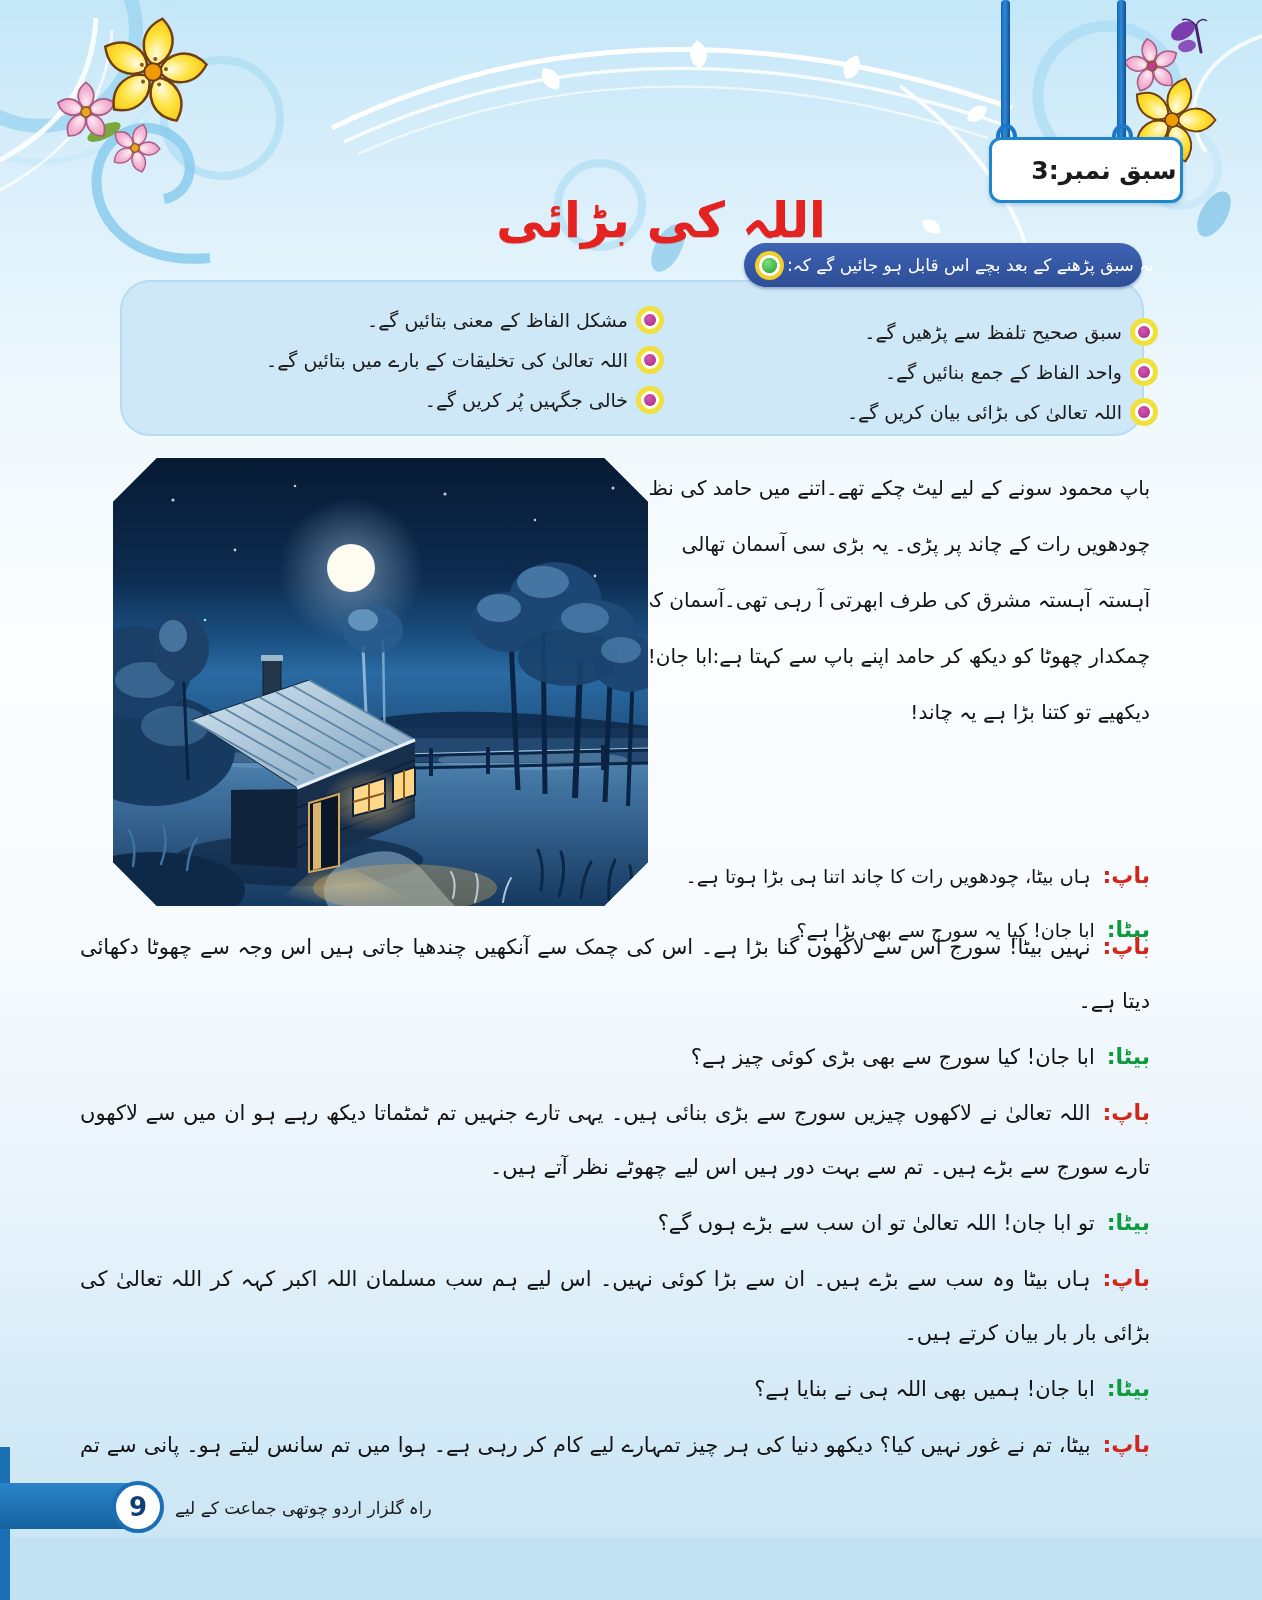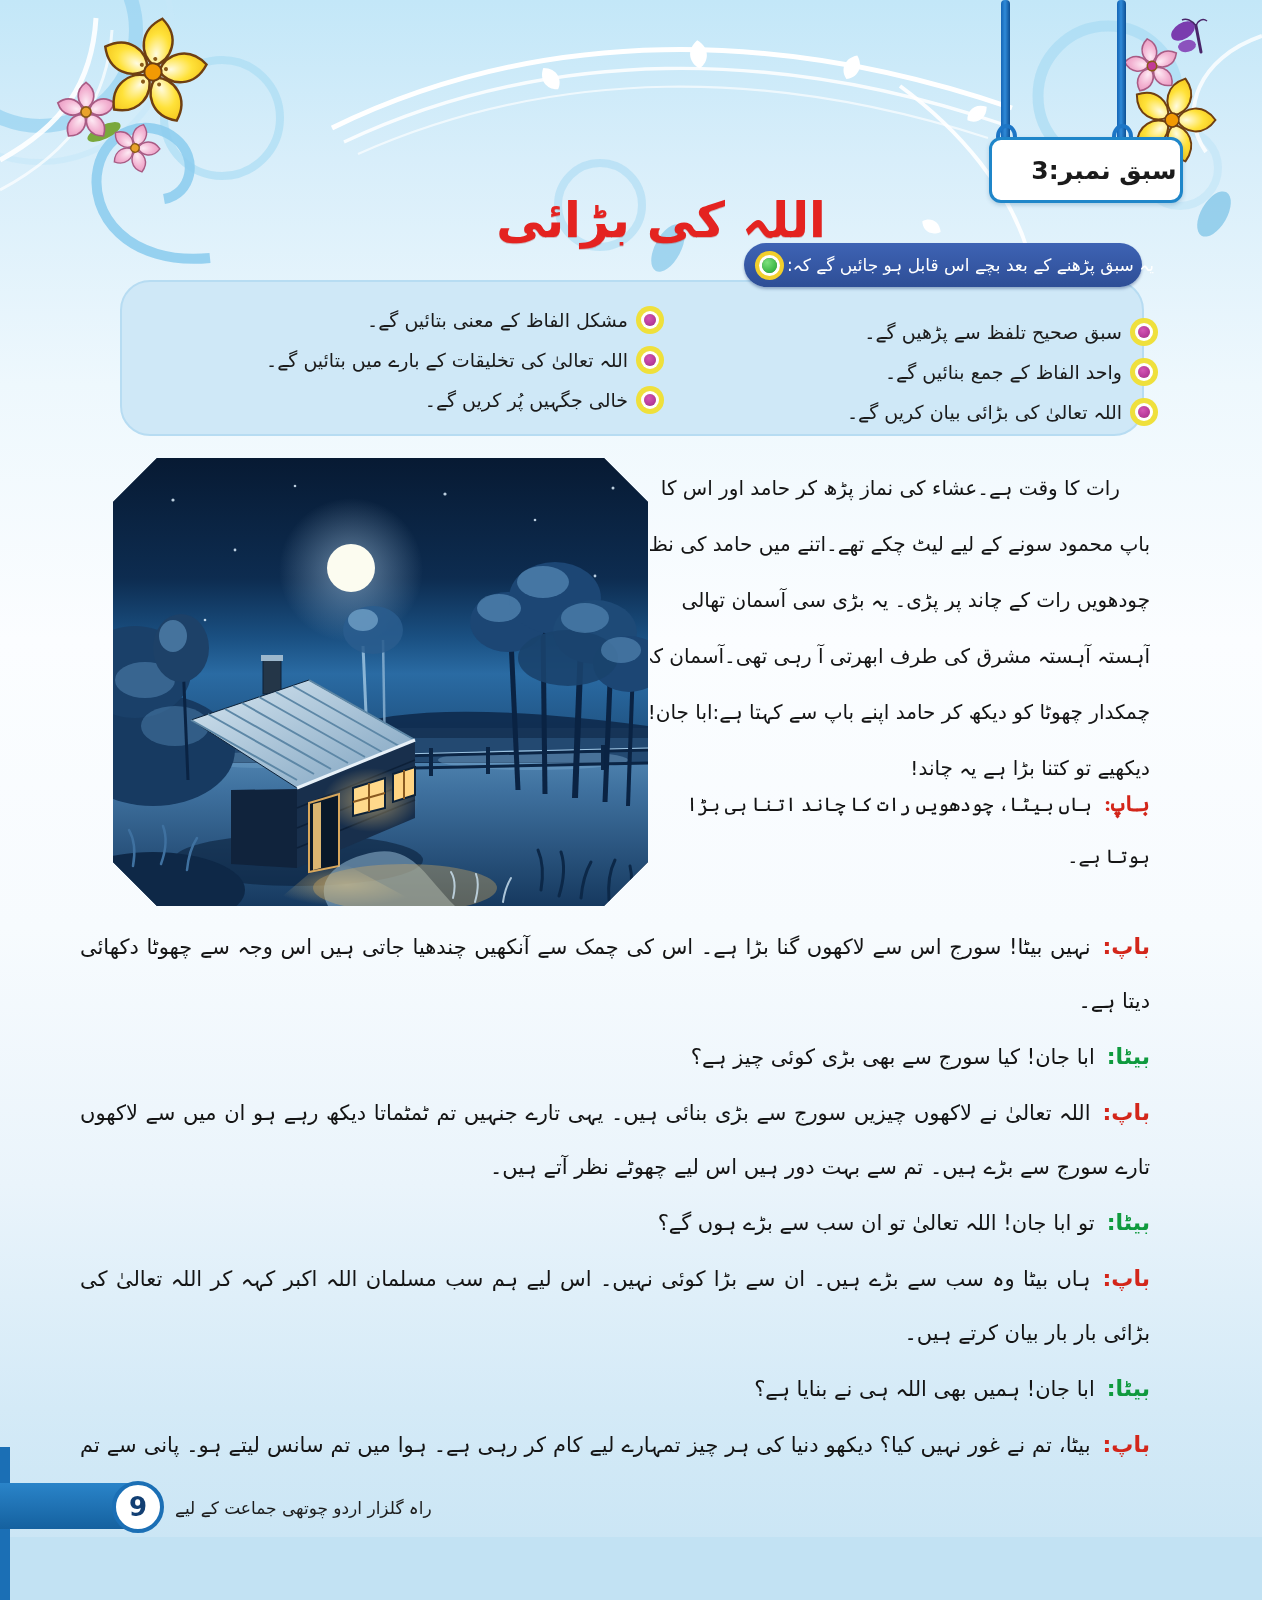--- a/index.html
+++ b/index.html
@@ -56,21 +56,21 @@
   
   .pic{
     position:absolute;left:113px;top:458px;width:535px;height:448px;
     clip-path:polygon(44px 0,491px 0,535px 44px,535px 404px,491px 448px,44px 448px,0 404px,0 44px);
     background:#0a1e3a;
   }
   
   .intro{position:absolute;left:650px;top:460px;width:500px;height:344px;overflow:hidden;}
   .iline{direction:rtl;text-align:right;white-space:nowrap;font-size:20px;line-height:56px;color:#141414;}
   .iline.first{padding-right:30px;}
-  .dlgcol{position:absolute;left:650px;top:778px;width:500px;height:112px;overflow:hidden;font-family:Liberation Serif, serif;}
+  .dlgcol{position:absolute;left:650px;top:850px;width:500px;height:112px;overflow:hidden;}
   .dlgmain{position:absolute;left:80px;top:920px;width:1070px;height:548px;overflow:hidden;}
   .dlg{direction:rtl;text-align:justify;font-size:21px;line-height:54px;color:#141414;margin-bottom:2px;}
   .dlgcol .dlg{font-size:19px;line-height:52px;text-align:right;}
   .spk{font-weight:bold;font-size:22px;margin-left:12px;}
   .spk.father{color:#d3261a;}
   .spk.son{color:#0f9a3e;}
   
   .fband{position:absolute;left:0;top:1537px;width:1262px;height:63px;background:#c2e2f3;}
   .lstrip{position:absolute;left:0;top:1447px;width:10px;height:153px;background:#1b6fb5;}
   .fbar{position:absolute;left:0;top:1483px;width:162px;height:46px;background:linear-gradient(180deg,#2a84c9,#15619f);
@@ -353,21 +353,20 @@
       <g fill="none" stroke-linecap="round">
         <path d="M428,432 q4,-24 -3,-40 M446,438 q8,-26 2,-44 M468,440 q2,-22 10,-36 M496,442 q-2,-24 6,-40 M515,444 q6,-20 2,-36" stroke="#0c2848" stroke-width="3"></path>
         <path d="M340,440 q4,-16 -2,-26 M362,444 q5,-18 1,-28 M390,444 q2,-14 8,-24" stroke="#cfe6f5" stroke-width="2" opacity="0.8"></path>
         <ellipse cx="40" cy="432" rx="92" ry="38" fill="#0e2847"></ellipse>
         <path d="M20,408 q4,-22 -4,-36 M48,406 q8,-22 2,-38 M74,412 q2,-20 10,-32" stroke="#3f71a0" stroke-width="2.5"></path>
       </g>
     </svg>
   </div>
 
   <div class="intro">
-    <div class="iline first">رات کا وقت ہے۔عشاء کی نماز پڑھ کر حامد اور اس کا</div>
     <div class="iline">باپ محمود سونے کے لیے لیٹ چکے تھے۔اتنے میں حامد کی نظر</div>
     <div class="iline">چودھویں رات کے چاند پر پڑی۔ یہ بڑی سی آسمان تھالی</div>
     <div class="iline">آہستہ آہستہ مشرق کی طرف ابھرتی آ رہی تھی۔آسمان کی اس</div>
     <div class="iline">چمکدار چھوٹا کو دیکھ کر حامد اپنے باپ سے کہتا ہے:ابا جان!</div>
     <div class="iline">دیکھیے تو کتنا بڑا ہے یہ چاند!</div>
   </div>
 
   <div class="dlgcol">
     <div class="dlg">
       <span class="spk father">باپ:</span><span class="dtx">ہاں بیٹا، چودھویں رات کا چاند اتنا ہی بڑا ہوتا ہے۔</span>

